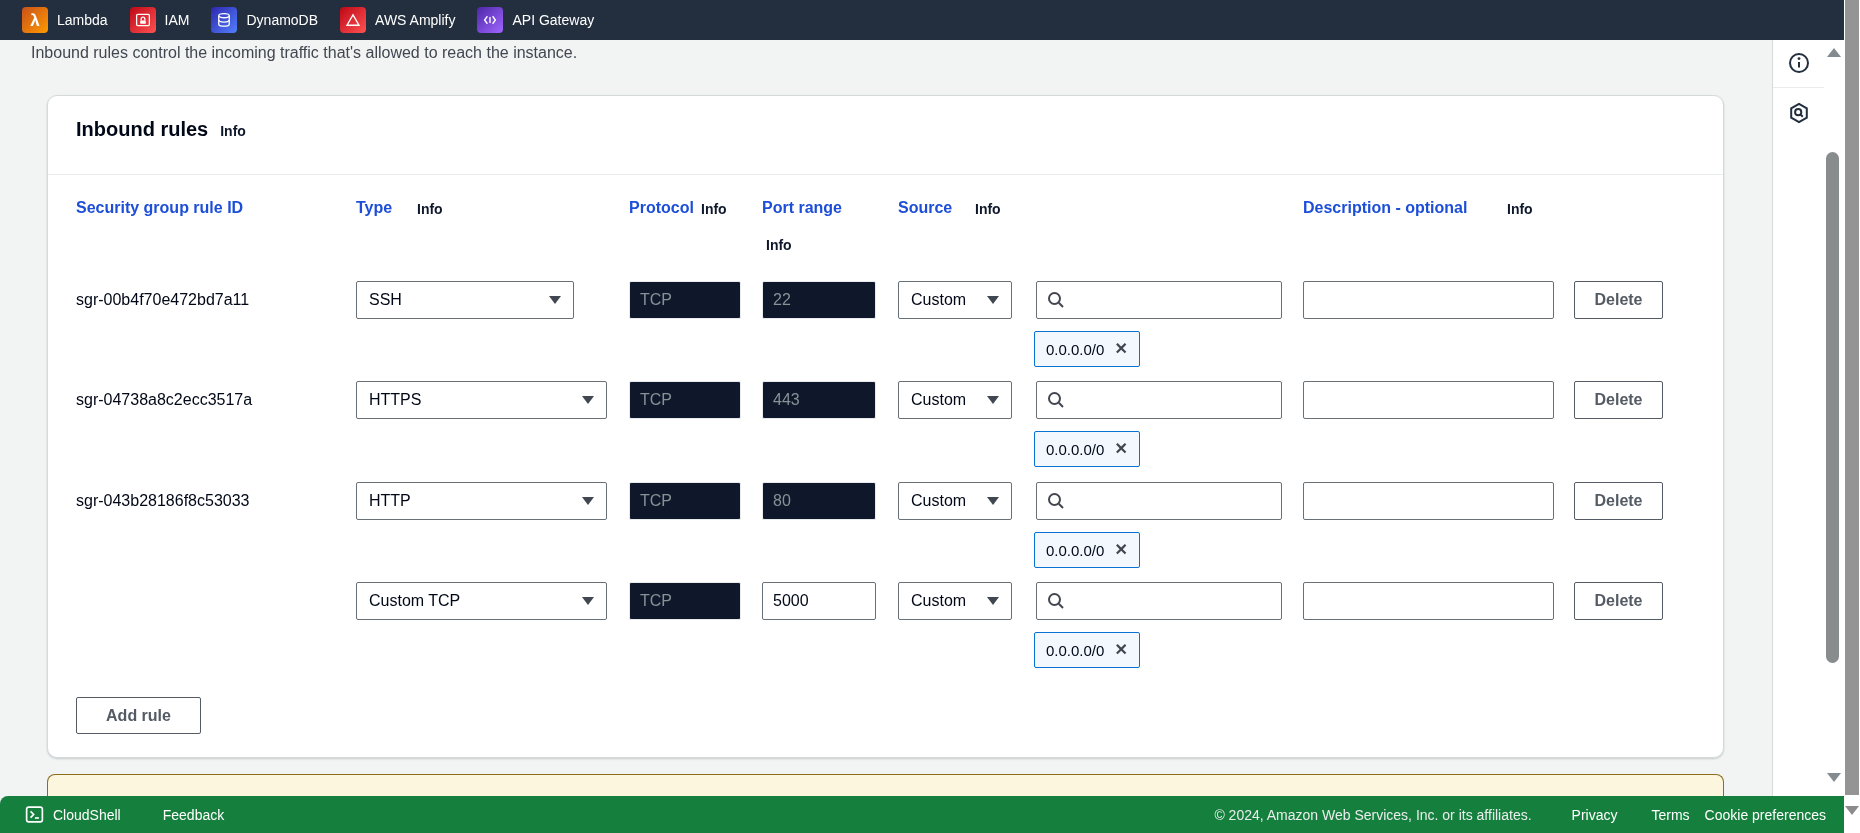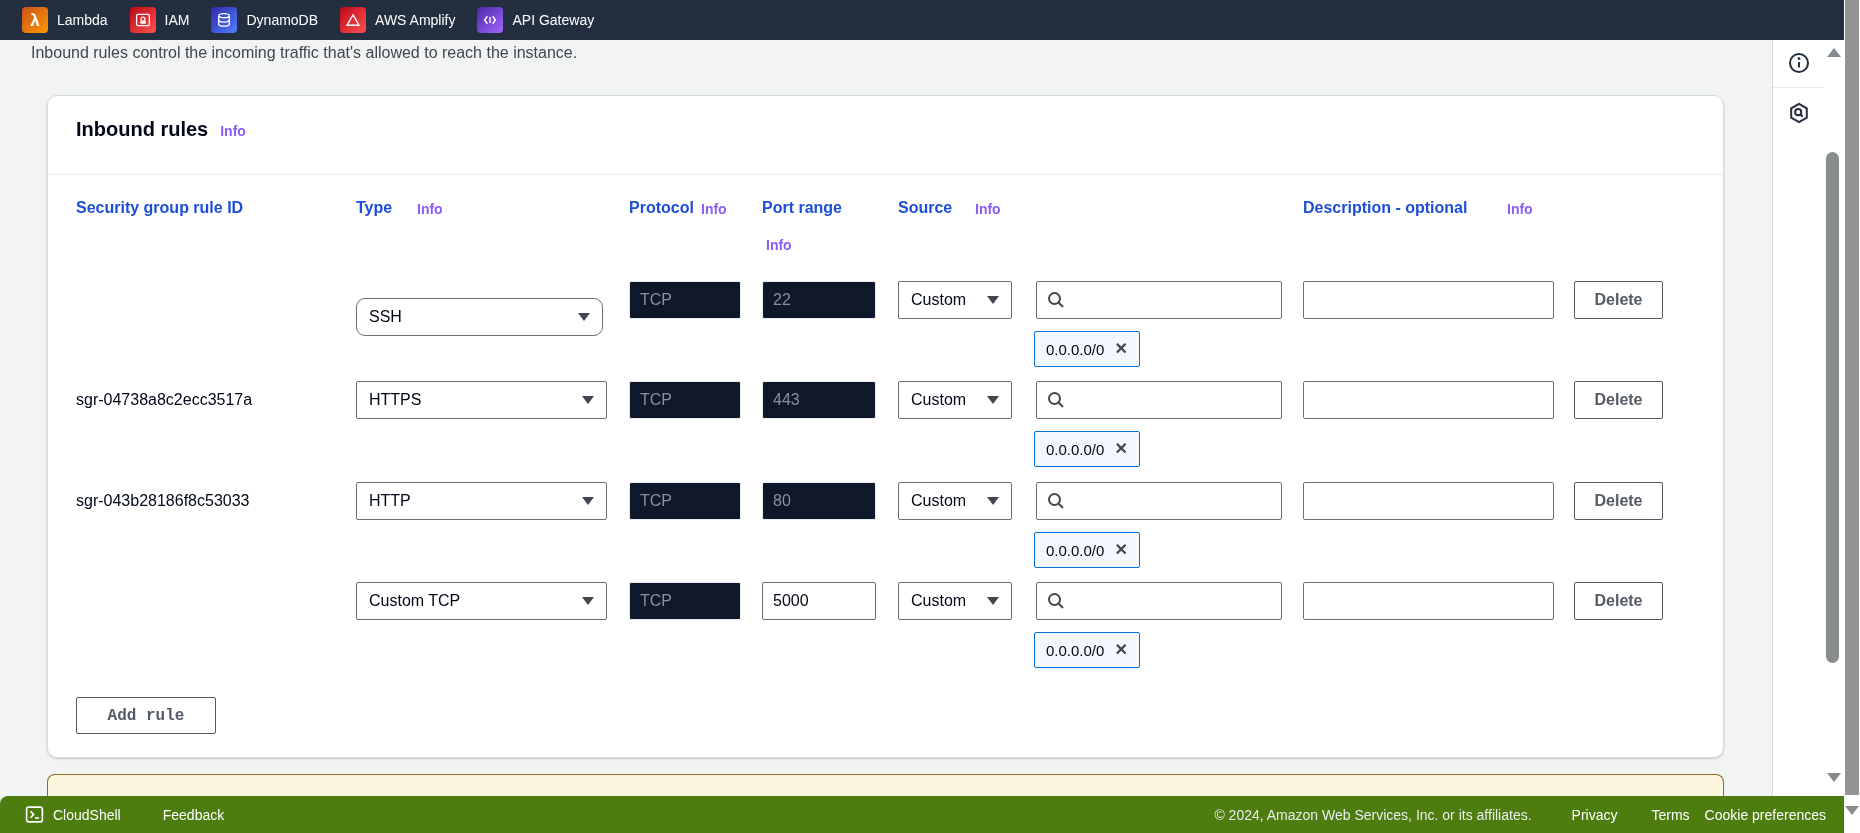--- a/index.html
+++ b/index.html
@@ -26,21 +26,21 @@
 
   
   .card { position:absolute; left:47px; top:95px; width:1677px; height:663px; background:#ffffff;
           border:1px solid #d5dbdb; border-radius:10px; box-shadow:0 1px 2px rgba(0,28,36,.18); }
   .card-header { position:absolute; left:28px; top:22px; display:flex; align-items:baseline; }
   .card-title { font-size:20px; font-weight:700; color:#000716; }
   .card-title-info { position:static; margin-left:12px; }
   .card-divider { position:absolute; left:0; top:78px; width:100%; border-bottom:1px solid #e9ebed; }
 
   .hdr { position:absolute; font-size:16px; font-weight:700; color:#1d4ed8; white-space:nowrap; }
-  .info-link { color:#8b5cf6; font-size:14px; font-weight:700; cursor:pointer; white-space:nowrap; }
+  .info-link { color:#0f172a; font-size:14px; font-weight:700; cursor:pointer; white-space:nowrap; }
   .info-abs { position:absolute; }
 
   .row-id { position:absolute; font-size:16px; color:#000716; line-height:38px; white-space:nowrap; }
 
   .control { position:absolute; height:38px; background:#fff; border:1px solid #687078; border-radius:2px;
              font-size:16px; color:#000716; font-family:inherit; }
   .select { display:flex; align-items:center; justify-content:space-between; padding:0 12px; cursor:pointer; }
   .caret { width:0; height:0; border-left:6px solid transparent; border-right:6px solid transparent;
            border-top:8px solid #414750; flex:0 0 auto; margin-left:8px; }
   input.control { padding:0 10px; outline:none; }
@@ -76,21 +76,21 @@
               border-top:9px solid #848b90; position:absolute; left:3px; top:733px; cursor:pointer; }
   .thumb-inner { position:absolute; left:2px; top:112px; width:13px; height:511px; background:#898c8d; border-radius:7px; cursor:grab; }
 
   
   .scroll-outer { position:absolute; left:1844px; top:0; width:16px; height:833px; background:#ffffff; }
   .thumb-outer { position:absolute; left:1px; top:0; width:14px; height:795px; background:#949494; cursor:grab; }
   .tri-down-outer { width:0; height:0; border-left:7px solid transparent; border-right:7px solid transparent;
                     border-top:9px solid #8b8b8b; position:absolute; left:1px; top:806px; cursor:pointer; }
 
   
-  .footer { position:absolute; left:0; top:796px; width:1844px; height:37px; background:#4d7c0f;
+  .footer { position:absolute; left:0; top:796px; width:1844px; height:37px; background:#15803d;
             border-radius:8px 0 0 0; display:flex; align-items:center; padding:0 18px 0 24px; z-index:6; }
   .footer a, .footer .flink { color:#fff; font-size:14px; cursor:pointer; white-space:nowrap; }
   .cloudshell { display:flex; align-items:center; }
   .cloudshell .flink { margin-left:8px; }
   .feedback { margin-left:42px; }
   .f-right { margin-left:auto; display:flex; align-items:center; }
   .copyright { color:#eaeded; font-size:14px; white-space:nowrap; }
   .privacy { margin-left:40px; }
   .terms { margin-left:34px; }
   .cookie { margin-left:15px; }
@@ -161,21 +161,22 @@
     <div class="info-link info-abs" style="left:369px; top:105px;">Info</div>
     <div class="hdr" style="left:581px; top:103px;">Protocol</div>
     <div class="info-link info-abs" style="left:653px; top:105px;">Info</div>
     <div class="hdr" style="left:714px; top:103px;">Port range</div>
     <div class="info-link info-abs" style="left:718px; top:141px;">Info</div>
     <div class="hdr" style="left:850px; top:103px;">Source</div>
     <div class="info-link info-abs" style="left:927px; top:105px;">Info</div>
     <div class="hdr" style="left:1255px; top:103px;">Description - optional</div>
     <div class="info-link info-abs" style="left:1459px; top:105px;">Info</div>
 
-    <div class="control select" style="left:308px; top:202px; width:247px;border-radius:9px;">
+    <div class="row-id" style="left:28px; top:185px;">sgr-00b4f70e472bd7a11</div>
+    <div class="control select" style="left:308px; top:185px; width:218px;">
       <span>SSH</span>
       <span class="caret"></span>
     </div>
     <input class="control disabled" style="left: 581px; top: 185px; width: 112px;" disabled="" value="TCP">
     <input class="control disabled" style="left: 714px; top: 185px; width: 114px;" disabled="" value="22">
     <div class="control select" style="left:850px; top:185px; width:114px;">
       <span>Custom</span>
       <span class="caret"></span>
     </div>
     <div class="search-wrap" style="left:988px; top:185px; width:246px;">
@@ -259,21 +260,21 @@
           <line x1="12.8" y1="12.8" x2="17" y2="17"></line>
       </svg>
     </div>
     <div class="chip" style="left:986px; top:536px;">
       <span>0.0.0.0/0</span>
       <span class="chip-x">✕</span>
     </div>
     <input class="control" style="left: 1255px; top: 486px; width: 251px;" type="text">
     <button class="btn" style="left:1526px; top:486px; width:89px;">Delete</button>
 
-    <button class="btn" style="left:28px; top:601px; width:140px; height:37px;font-family:Liberation Mono, monospace;">Add rule</button>
+    <button class="btn" style="left:28px; top:601px; width:125px; height:37px;">Add rule</button>
   </div>
 
   <div class="warn-band"></div>
 
   <div class="tool-strip">
     <div class="tool-btn" style="top:11px;">
       <svg width="24" height="24" viewBox="0 0 24 24" fill="none" stroke="#232f3e" stroke-width="2">
         <circle cx="12" cy="12" r="9"></circle>
         <line x1="12" y1="11" x2="12" y2="16.5"></line>
         <circle cx="12" cy="7.6" r="1.4" fill="#232f3e" stroke="none"></circle>

